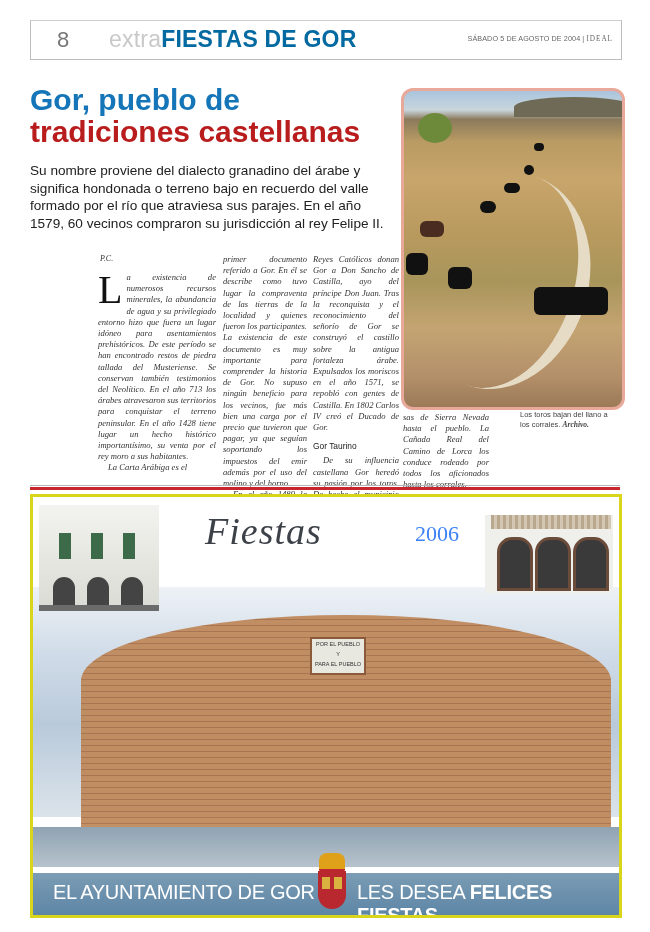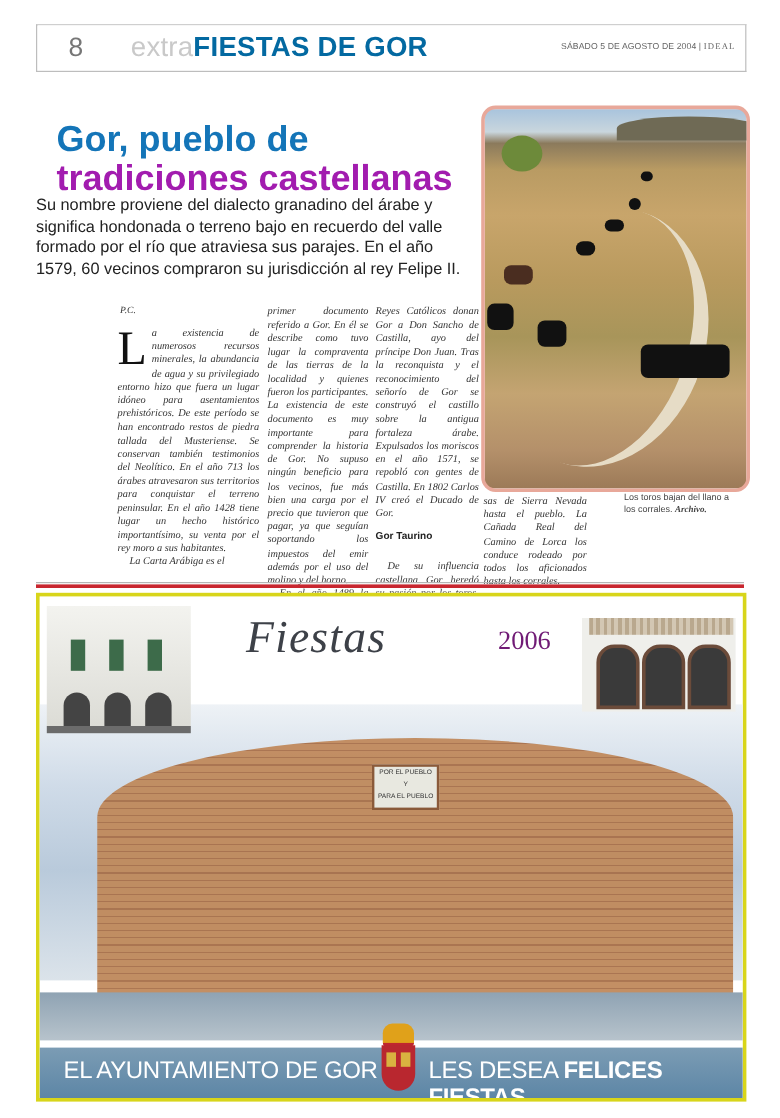--- a/index.html
+++ b/index.html
@@ -6,28 +6,28 @@
   body{width:650px;height:932px;position:relative;overflow:hidden;font-family:"Liberation Sans",sans-serif;}
   .header{position:absolute;left:30px;top:20px;width:590px;height:38px;border:1px solid #bdbdbd;border-top:1px solid #cfcfcf;}
   .pagenum{position:absolute;left:26px;top:6px;font-size:22px;color:#777;font-family:"Liberation Sans",sans-serif;}
   .section{position:absolute;left:78px;top:5px;font-size:23px;letter-spacing:0.2px;}
   .section .extra{color:#c9c9c9;font-weight:normal;}
   .section .fiestas{color:#0369a1;font-weight:bold;}
   .dateline{position:absolute;right:8px;top:13px;font-size:7.2px;color:#666;letter-spacing:0.1px;}
   .dateline .brand{font-family:"Liberation Serif",serif;letter-spacing:1px;}
   .headline{position:absolute;left:30px;top:84px;width:370px;font-weight:bold;font-size:30px;line-height:32px;}
   .headline .l1{color:#1475b8;display:block;}
-  .headline .l2{color:#a21caf;display:block;}
+  .headline .l2{color:#b91c1c;display:block;}
   .lead{position:absolute;left:30px;top:162px;width:368px;font-size:13.6px;line-height:17.5px;color:#222;}
   .byline{position:absolute;left:100px;top:254px;font-size:8px;font-style:italic;color:#333;font-family:"Liberation Serif",serif;}
   .col{position:absolute;font-family:"Liberation Serif",serif;font-size:8.6px;line-height:11.2px;color:#333;text-align:justify;}
   .col p{margin:0;font-style:italic;}
   .col p.ind{text-indent:10px;}
   .dropcap{float:left;font-size:40px;line-height:32px;margin:2px 4px 0 0;color:#111;font-family:"Liberation Serif",serif;}
-  .subhead{font-family:"Liberation Sans",sans-serif;font-weight:bold;font-size:8.4px;margin:8px 0 14px 0;color:#222;}
+  .subhead{font-family:"Liberation Sans",sans-serif;font-weight:normal;font-size:8.4px;margin:8px 0 3px 0;color:#222;}
   .photo{position:absolute;left:401px;top:88px;width:218px;height:316px;border:3px solid #e8a89a;border-radius:12px;overflow:hidden;
     background:linear-gradient(180deg,#a9c4dd 0%,#c9d6dd 6%,#8b7a5c 9%,#b99b63 16%,#c8a56b 28%,#b99a5e 45%,#a8955a 60%,#c4a472 75%,#b4906a 90%,#9c7a58 100%);}
   .photo .path{position:absolute;left:10px;top:80px;width:160px;height:220px;border-radius:50%;border-right:14px solid #e6dcc6;transform:rotate(18deg);}
   .photo .hill{position:absolute;left:110px;top:6px;width:120px;height:20px;background:#6f6a55;border-radius:60% 60% 0 0;}
   .photo .cow{position:absolute;background:#111;border-radius:6px;}
   .photo .tree{position:absolute;background:#6d8a3a;border-radius:50%;}
   .caption{position:absolute;left:520px;top:410px;width:92px;text-align:left;font-size:7.5px;line-height:9.5px;color:#444;}
   .caption i{font-family:"Liberation Serif",serif;font-weight:bold;}
   .rule-gray{position:absolute;left:30px;top:485px;width:590px;height:1px;background:#b5b5b5;}
   .rule-red{position:absolute;left:30px;top:487px;width:590px;height:3px;background:#c8262f;}
@@ -36,42 +36,42 @@
   .ad .wall{position:absolute;left:48px;top:118px;width:530px;height:220px;background:repeating-linear-gradient(0deg,#c08a5c 0px,#c08a5c 5px,#a8704a 5px,#a8704a 6px),#c08a5c;border-radius:50% 50% 0 0 / 30% 30% 0 0;opacity:.95;}
   .ad .plaque{position:absolute;left:277px;top:140px;width:52px;height:34px;background:#e8e8e0;border:2px solid #8a5a3a;font-size:5.5px;color:#333;text-align:center;line-height:10px;font-family:"Liberation Sans",sans-serif;}
   .ad .basin{position:absolute;left:0;top:330px;width:586px;height:40px;background:linear-gradient(180deg,#8fa3b3,#b7c3cc);}
   .ad .bldg-left{position:absolute;left:6px;top:8px;width:120px;height:100px;background:linear-gradient(180deg,#f3f3ef,#dcdcd6);border-bottom:6px solid #6b6b6b;}
   .ad .bldg-left .win{position:absolute;top:28px;width:12px;height:26px;background:#3d6b4a;}
   .ad .bldg-left .arch{position:absolute;bottom:0;width:22px;height:28px;background:#444;border-radius:11px 11px 0 0;}
   .ad .bldg-right{position:absolute;left:452px;top:18px;width:128px;height:78px;background:#efefeb;}
   .ad .bldg-right .roof{position:absolute;left:6px;top:0;width:120px;height:14px;background:repeating-linear-gradient(90deg,#b9a88e 0 3px,#d3c7b3 3px 6px);}
   .ad .bldg-right .arch{position:absolute;top:22px;width:30px;height:48px;background:#3a3a3a;border-radius:15px 15px 0 0;border:3px solid #6b4b3a;}
   .ad .fiestas{position:absolute;left:172px;top:12px;font-family:"Liberation Serif",serif;font-style:italic;font-size:38px;color:#3d4148;letter-spacing:1px;}
-  .ad .year{position:absolute;left:382px;top:24px;font-family:"Liberation Serif",serif;font-size:22px;color:#701a75;}
+  .ad .year{position:absolute;left:382px;top:24px;font-family:"Liberation Serif",serif;font-size:22px;color:#3b82f6;}
   .ad .gor{position:absolute;left:14px;top:62px;font-family:"Liberation Serif",serif;font-style:italic;font-weight:bold;font-size:250px;line-height:250px;color:#fff;
     text-shadow:-4px 3px 0 #2a2f38, -5px 4px 2px #2a2f38;letter-spacing:-6px;}
   .ad .band{position:absolute;left:0;top:376px;width:586px;height:42px;background:linear-gradient(180deg,#7b9cb4,#5d86a6);}
   .ad .band-left{position:absolute;left:20px;top:384px;font-size:20px;color:#fff;letter-spacing:-0.3px;}
   .ad .band-right{position:absolute;left:324px;top:384px;font-size:20px;color:#fff;letter-spacing:-0.3px;}
   .ad .band-right b{font-weight:bold;}
   .ad .crest{position:absolute;left:283px;top:356px;width:32px;height:58px;}
   .ad .crest .crown{position:absolute;left:3px;top:0;width:26px;height:16px;background:#e0a11a;border-radius:8px 8px 3px 3px;border-bottom:3px solid #c0262f;}
   .ad .crest .shield{position:absolute;left:2px;top:18px;width:28px;height:38px;background:#b9272f;border-radius:0 0 14px 14px;}
   .ad .crest .tower{position:absolute;top:24px;width:8px;height:12px;background:#d9b240;}
 </style>
 </head>
 <body>
 
 <div class="header">
   <span class="pagenum">8</span>
   <span class="section"><span class="extra">extra</span><span class="fiestas">FIESTAS DE GOR</span></span>
   <span class="dateline"><span>SÁBADO 5 DE AGOSTO DE 2004</span> | <span class="brand">IDEAL</span></span>
 </div>
 
-<h1 class="headline" style="margin:17px;">
+<h1 class="headline" style="margin:0;">
   <span class="l1">Gor, pueblo de</span>
   <span class="l2">tradiciones castellanas</span>
 </h1>
 
 <div class="lead">Su nombre proviene del dialecto granadino del árabe y significa hondonada o terreno bajo en recuerdo del valle formado por el río que atraviesa sus parajes. En el año 1579, 60 vecinos compraron su jurisdicción al rey Felipe II.</div>
 
 <div class="byline">P.C.</div>
 
 <div class="col" style="left:98px;top:272px;width:118px;">
   <span class="dropcap">L</span>

